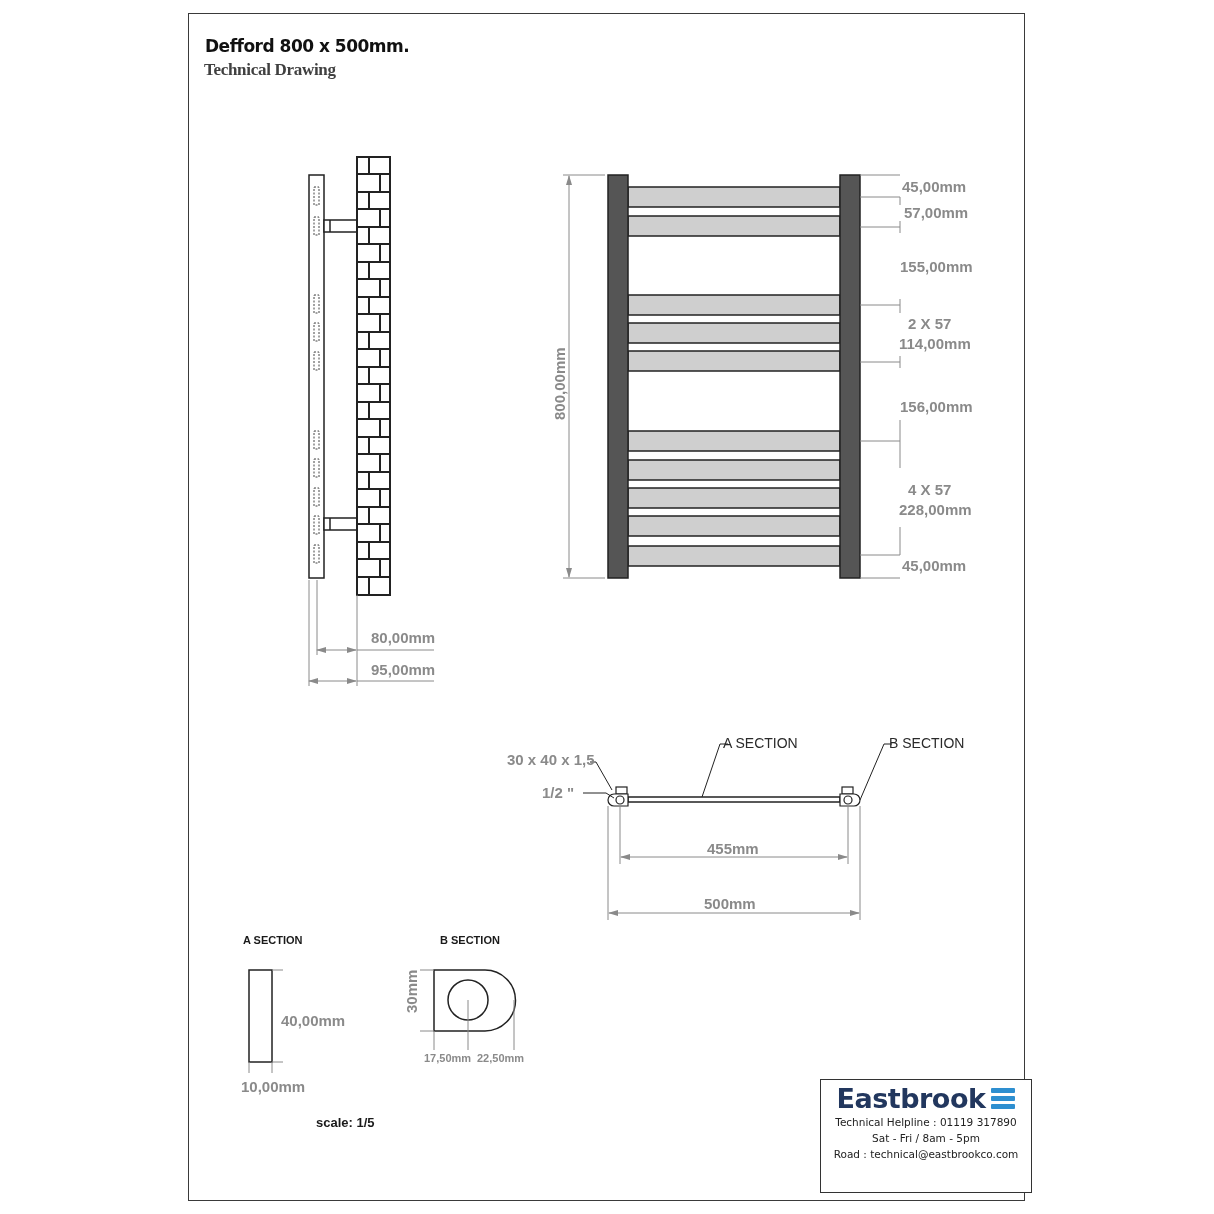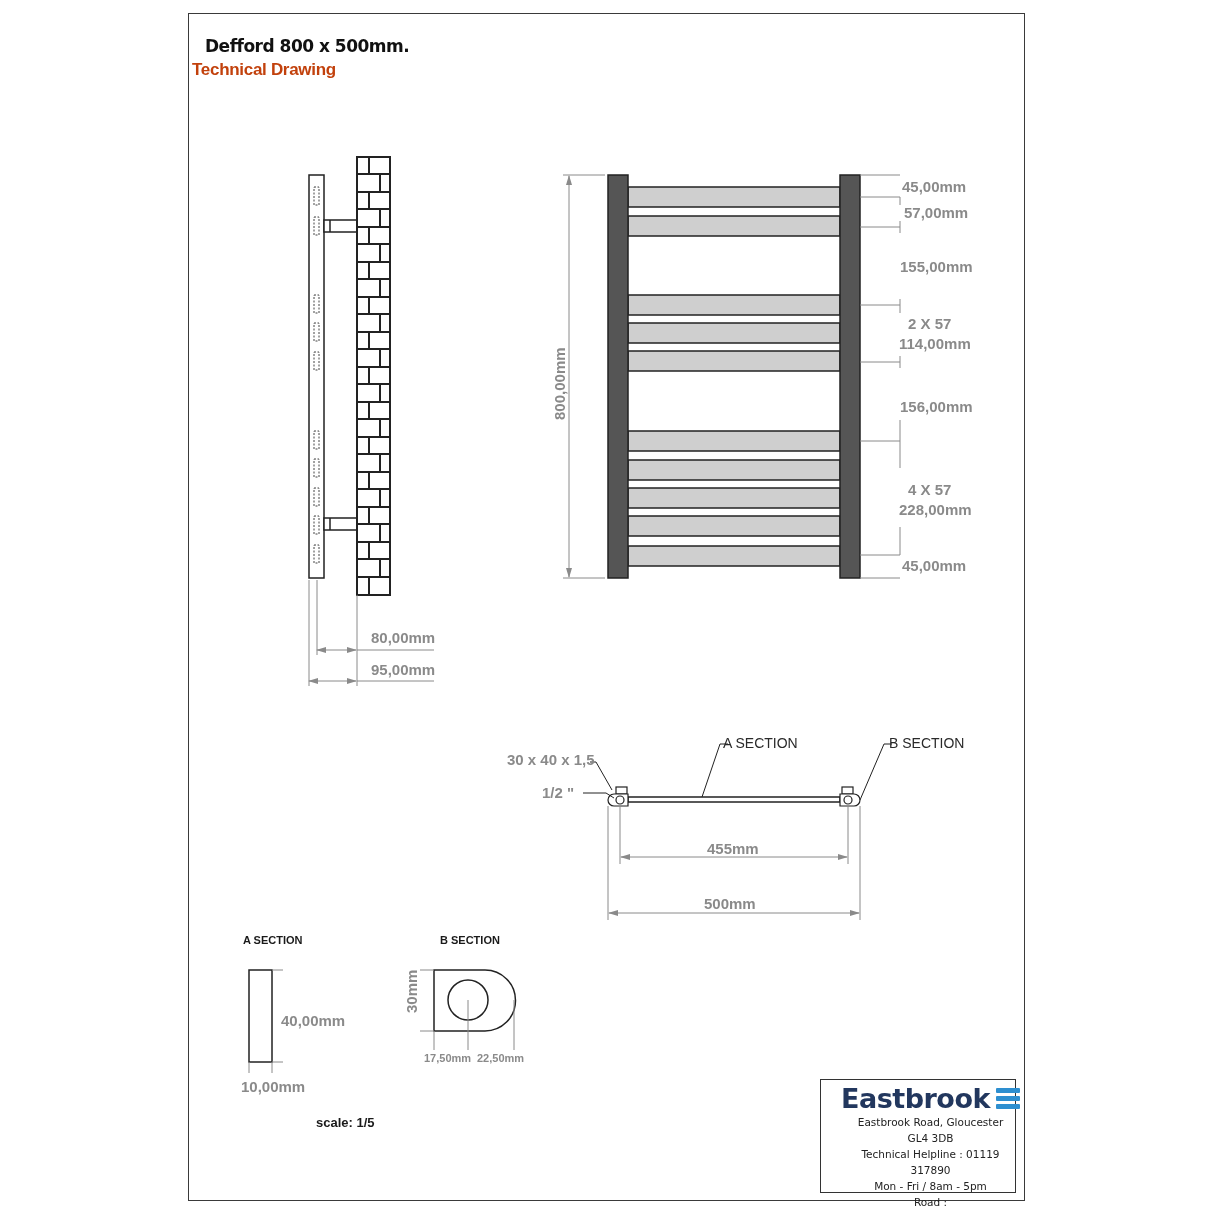--- a/index.html
+++ b/index.html
@@ -1,27 +1,27 @@
 <!DOCTYPE html>
 <html><head>
 <meta charset="utf-8">
 <style>
   html, body { margin: 0; padding: 0; background: #ffffff; }
   body { width: 1214px; height: 1214px; position: relative; overflow: hidden; font-family: "DejaVu Sans", sans-serif; }
   .sheet { position: absolute; left: 188px; top: 13px; width: 837px; height: 1188px; border: 1.5px solid #3a3a3a; box-sizing: border-box; background: #fff; }
   .title { position: absolute; left: 205px; top: 36px; font-family: "DejaVu Sans", sans-serif; font-weight: bold; font-size: 17px; color: #111; letter-spacing: -0.5px; }
-  .subtitle { position: absolute; left: 192px; top: 60px; font-family: Liberation Sans, sans-serif; font-weight: bold; font-size: 17px; color: #c2410c; letter-spacing: -0.3px; }
+  .subtitle { position: absolute; left: 204px; top: 60px; font-family: Liberation Serif, serif; font-weight: bold; font-size: 17px; color: #404040; letter-spacing: -0.3px; }
   svg.drawing { position: absolute; left: 0; top: 0; }
   svg text { font-family: "Liberation Sans", sans-serif; font-weight: bold; }
   .dim { fill: #8a8a8a; font-size: 15px; }
   .dim-sm { fill: #8a8a8a; font-size: 11px; }
   .label { fill: #2a2a2a; font-size: 14px; font-weight: normal; }
   .label-b { fill: #1a1a1a; font-size: 11px; }
   .scale { fill: #1a1a1a; font-size: 13px; }
-  .logo-box { position: absolute; left: 820px; top: 1079px; width: 196px; height: 114px; border: 1.5px solid #333; box-sizing: border-box; background: #fff; text-align: center; padding-left: 25px; }
+  .logo-box { position: absolute; left: 820px; top: 1079px; width: 212px; height: 114px; border: 1.5px solid #333; box-sizing: border-box; background: #fff; text-align: center; }
   .logo-row { display: flex; align-items: center; justify-content: center; margin-top: 3px; }
   .logo-name { font-family: "DejaVu Sans", sans-serif; font-weight: bold; font-size: 27px; color: #22375e; letter-spacing: -0.5px; }
   .logo-waves { margin-left: 6px; display: flex; flex-direction: column; gap: 3px; }
   .logo-waves span { display: block; width: 24px; height: 5px; background: #2e8fd0; border-radius: 1px; }
   .logo-line { font-family: "DejaVu Sans", sans-serif; font-size: 10.5px; color: #222; line-height: 16px; }
 </style>
 </head>
 <body>
 
 <div class="sheet"></div>
@@ -249,17 +249,16 @@
 
 <div class="logo-box">
   <div class="logo-row">
     <span class="logo-name">Eastbrook</span>
     <span class="logo-waves">
         <span></span>
         <span></span>
         <span></span>
       </span>
   </div>
-  <div class="logo-line">Eastbrook Road, Gloucester GL4 3DB</div>
   <div class="logo-line">Technical Helpline : 01119 317890</div>
-  <div class="logo-line">Mon - Fri / 8am - 5pm</div>
+  <div class="logo-line">Sat - Fri / 8am - 5pm</div>
   <div class="logo-line">Road : technical@eastbrookco.com</div>
 </div>
 
 </body></html>

